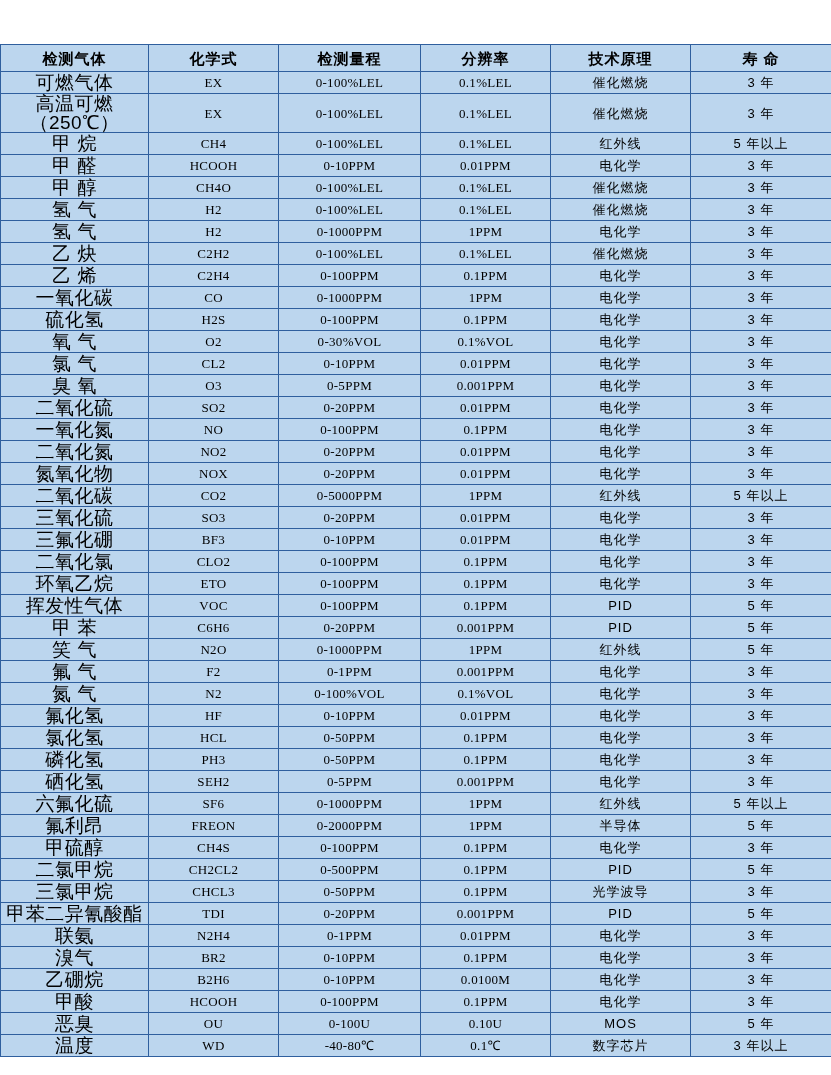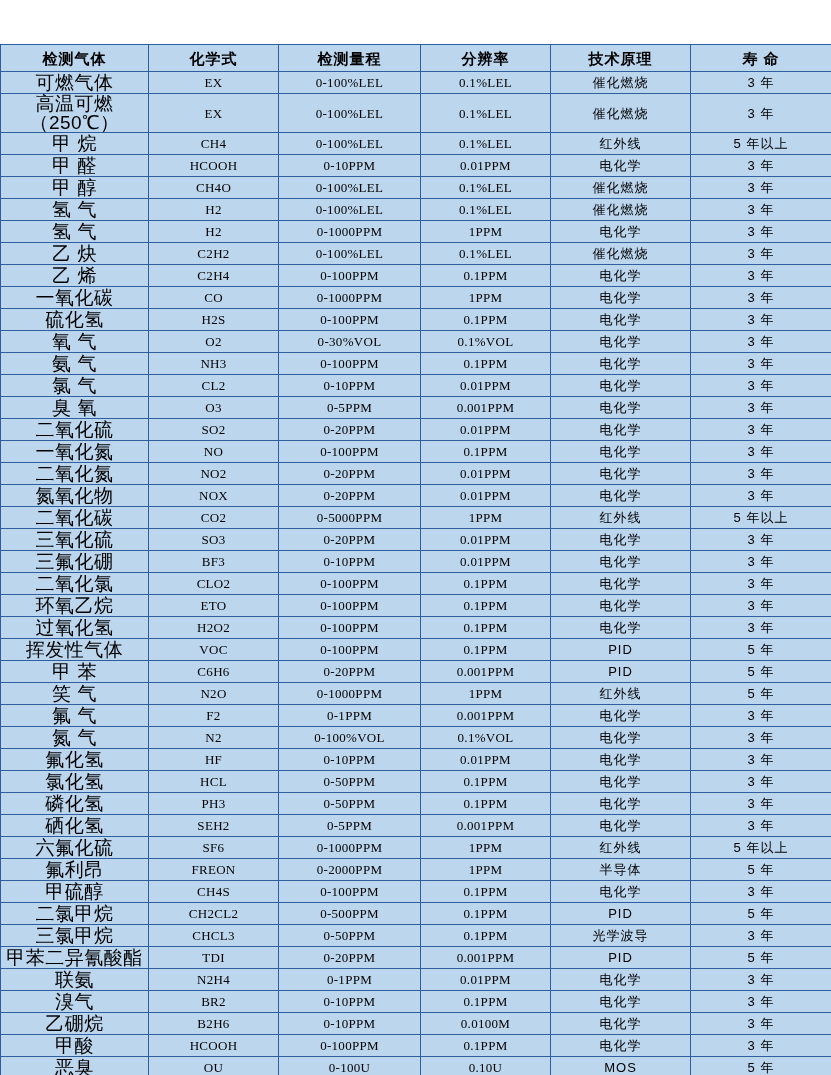--- a/index.html
+++ b/index.html
@@ -182,28 +182,20 @@
         </tr>
         <tr>
           <td class="name">氧 气</td>
           <td class="formula">O2</td>
           <td class="range">0-30%VOL</td>
           <td class="resolution">0.1%VOL</td>
           <td class="principle">电化学</td>
           <td class="life">3 年</td>
         </tr>
         <tr>
-          <td class="name">氨 气</td>
-          <td class="formula">NH3</td>
-          <td class="range">0-100PPM</td>
-          <td class="resolution">0.1PPM</td>
-          <td class="principle">电化学</td>
-          <td class="life">3 年</td>
-        </tr>
-        <tr>
           <td class="name">氯 气</td>
           <td class="formula">CL2</td>
           <td class="range">0-10PPM</td>
           <td class="resolution">0.01PPM</td>
           <td class="principle">电化学</td>
           <td class="life">3 年</td>
         </tr>
         <tr>
           <td class="name">臭 氧</td>
           <td class="formula">O3</td>
@@ -272,28 +264,20 @@
           <td class="name">二氧化氯</td>
           <td class="formula">CLO2</td>
           <td class="range">0-100PPM</td>
           <td class="resolution">0.1PPM</td>
           <td class="principle">电化学</td>
           <td class="life">3 年</td>
         </tr>
         <tr>
           <td class="name">环氧乙烷</td>
           <td class="formula">ETO</td>
-          <td class="range">0-100PPM</td>
-          <td class="resolution">0.1PPM</td>
-          <td class="principle">电化学</td>
-          <td class="life">3 年</td>
-        </tr>
-        <tr>
-          <td class="name">过氧化氢</td>
-          <td class="formula">H2O2</td>
           <td class="range">0-100PPM</td>
           <td class="resolution">0.1PPM</td>
           <td class="principle">电化学</td>
           <td class="life">3 年</td>
         </tr>
         <tr>
           <td class="name">挥发性气体</td>
           <td class="formula">VOC</td>
           <td class="range">0-100PPM</td>
           <td class="resolution">0.1PPM</td>

